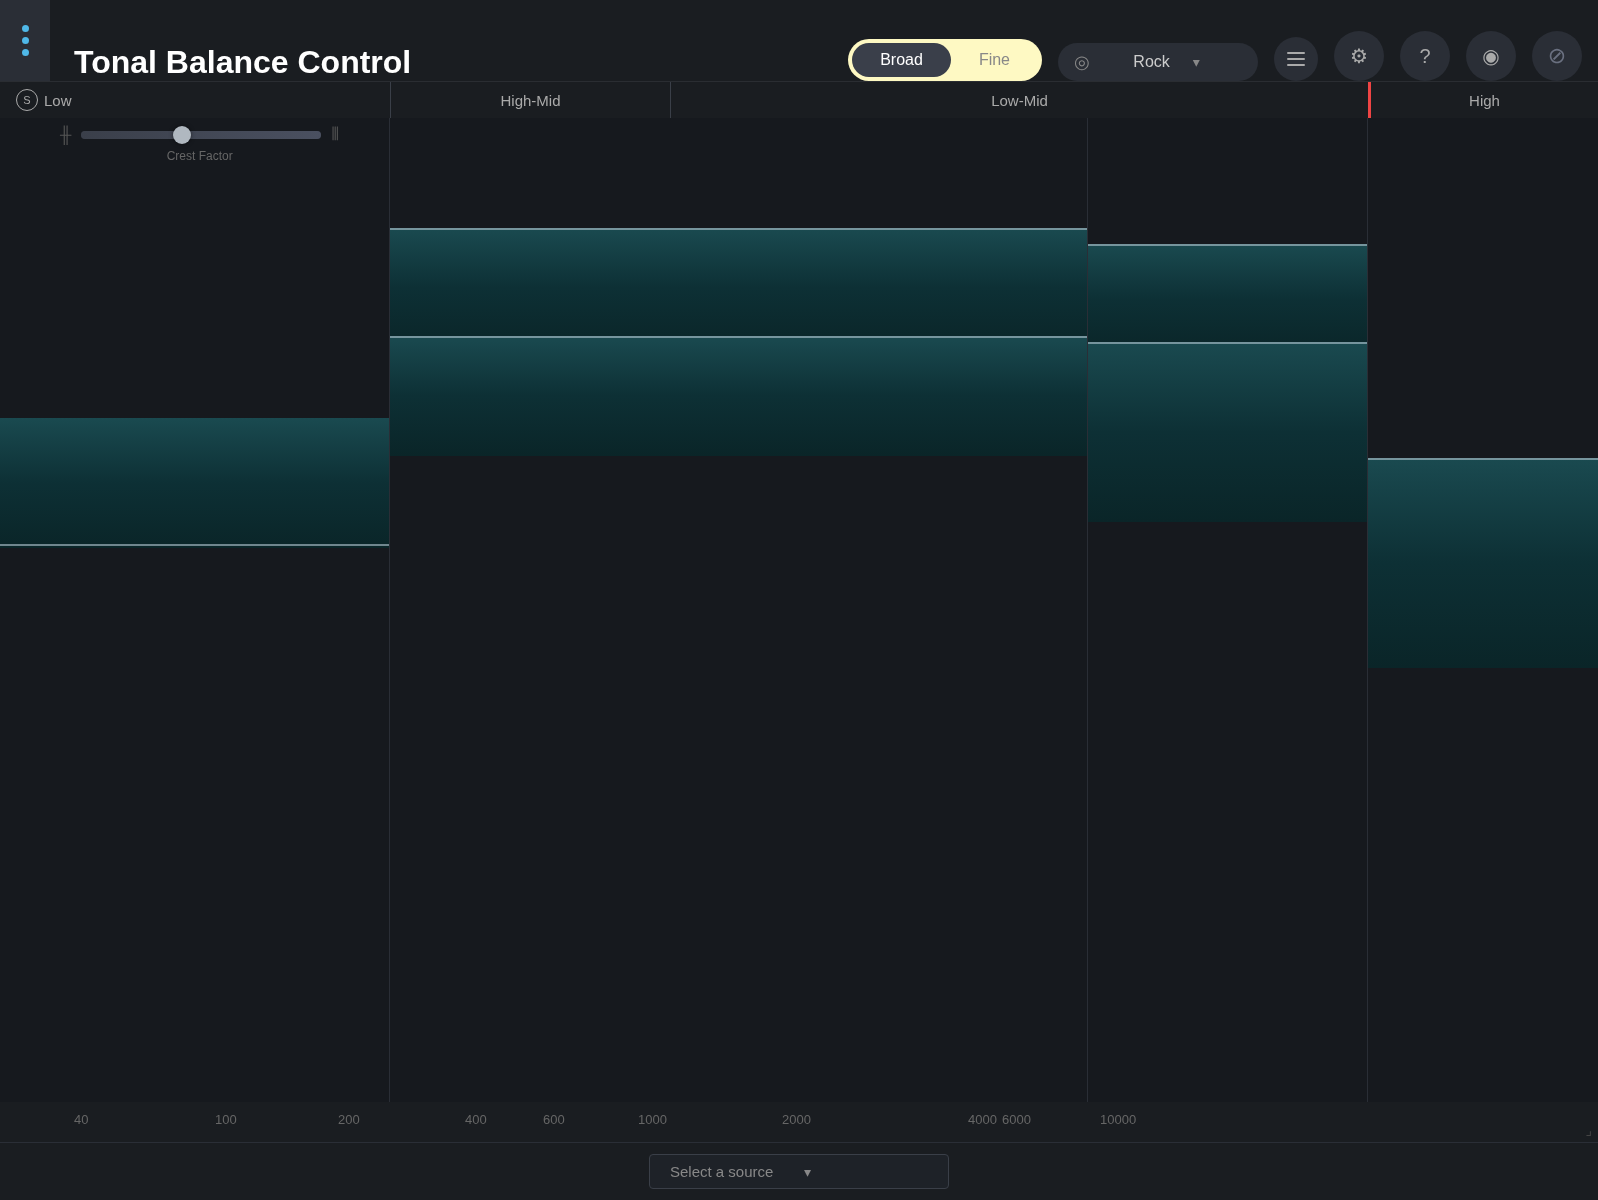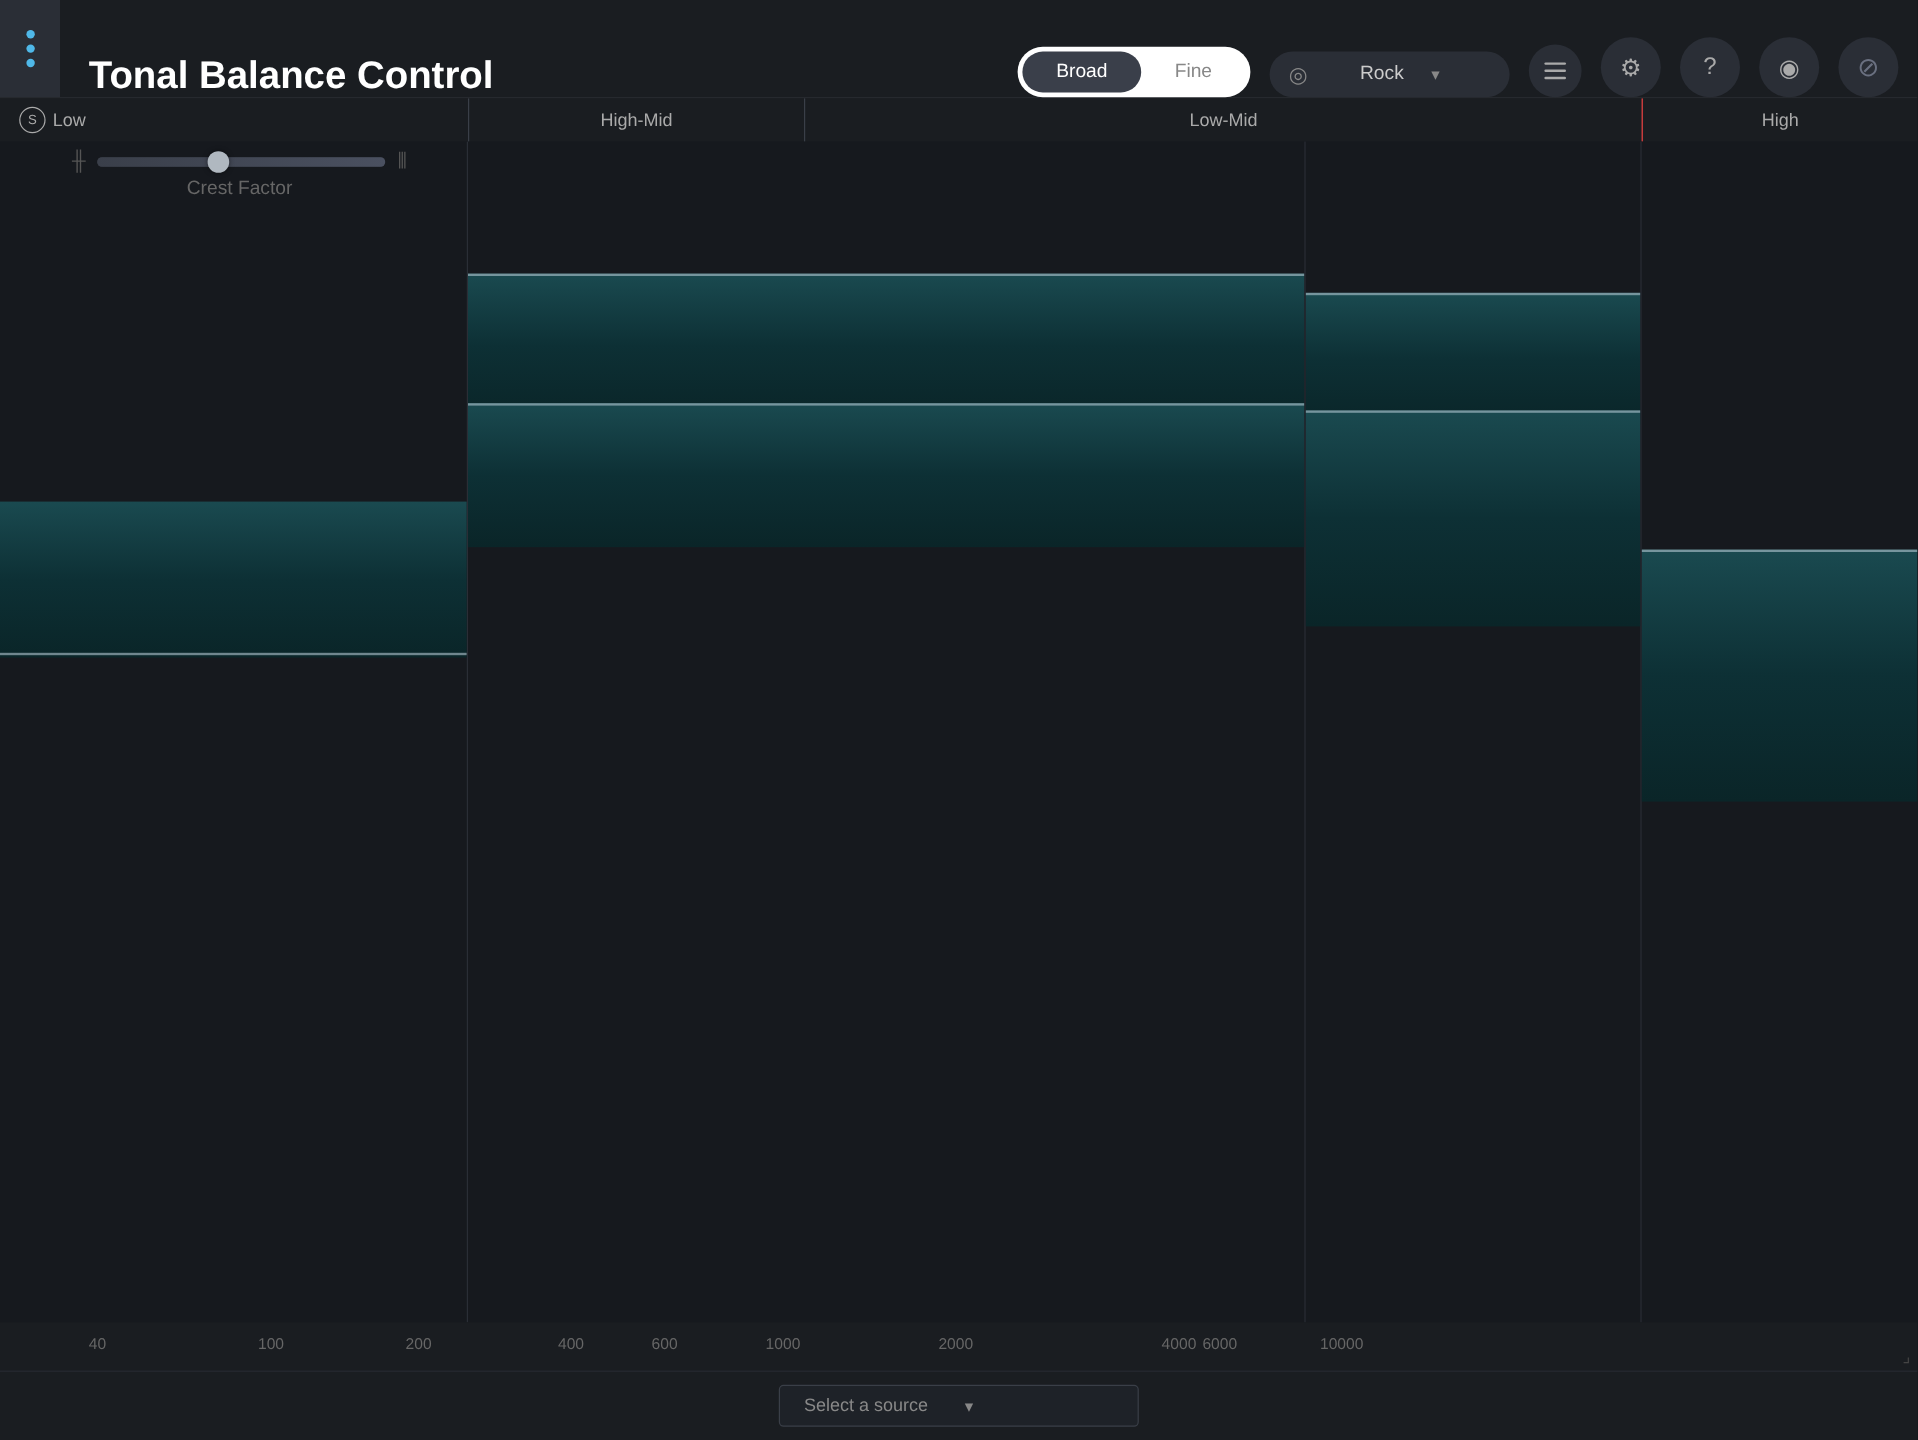--- a/index.html
+++ b/index.html
@@ -46,21 +46,21 @@
     .app-title {
       font-size: 32px;
       font-weight: 700;
       color: #ffffff;
       margin-left: 8px;
       white-space: nowrap;
     }
 
     .broad-fine-toggle {
       display: flex;
-      background: #ffffff;
+      background: #fef9c3;
       border-radius: 22px;
       padding: 4px;
       margin-left: auto;
     }
 
     .toggle-btn {
       padding: 8px 28px;
       border-radius: 18px;
       border: none;
       cursor: pointer;
@@ -164,21 +164,21 @@
       align-items: center;
       justify-content: center;
       font-size: 15px;
       color: #aaa;
       position: relative;
     }
 
     .band-header.low { width: 390px; justify-content: flex-start; padding-left: 16px; }
     .band-header.low-mid { flex: 1; border-left: 1px solid #3a3f48; }
     .band-header.high-mid { width: 280px; border-left: 1px solid #3a3f48; }
-    .band-header.high { width: 230px; border-left: 1px solid #ef4444; }
+    .band-header.high { width: 230px; border-left: 3px solid #ef4444; }
 
     .s-badge {
       display: inline-flex;
       align-items: center;
       justify-content: center;
       width: 22px;
       height: 22px;
       border-radius: 50%;
       border: 1.5px solid #aaa;
       font-size: 11px;
@@ -238,21 +238,21 @@
       background: #b0b8c0;
       box-shadow: 0 0 4px rgba(0,0,0,0.5);
     }
 
     .slider-ticks {
       color: #555;
       font-size: 18px;
     }
 
     .crest-label {
-      font-size: 16px;
+      font-size: 12px;
       color: #666;
       text-align: right;
     }
 
     
     .viz-area {
       flex: 1;
       display: flex;
       position: relative;
       background: #16191e;

